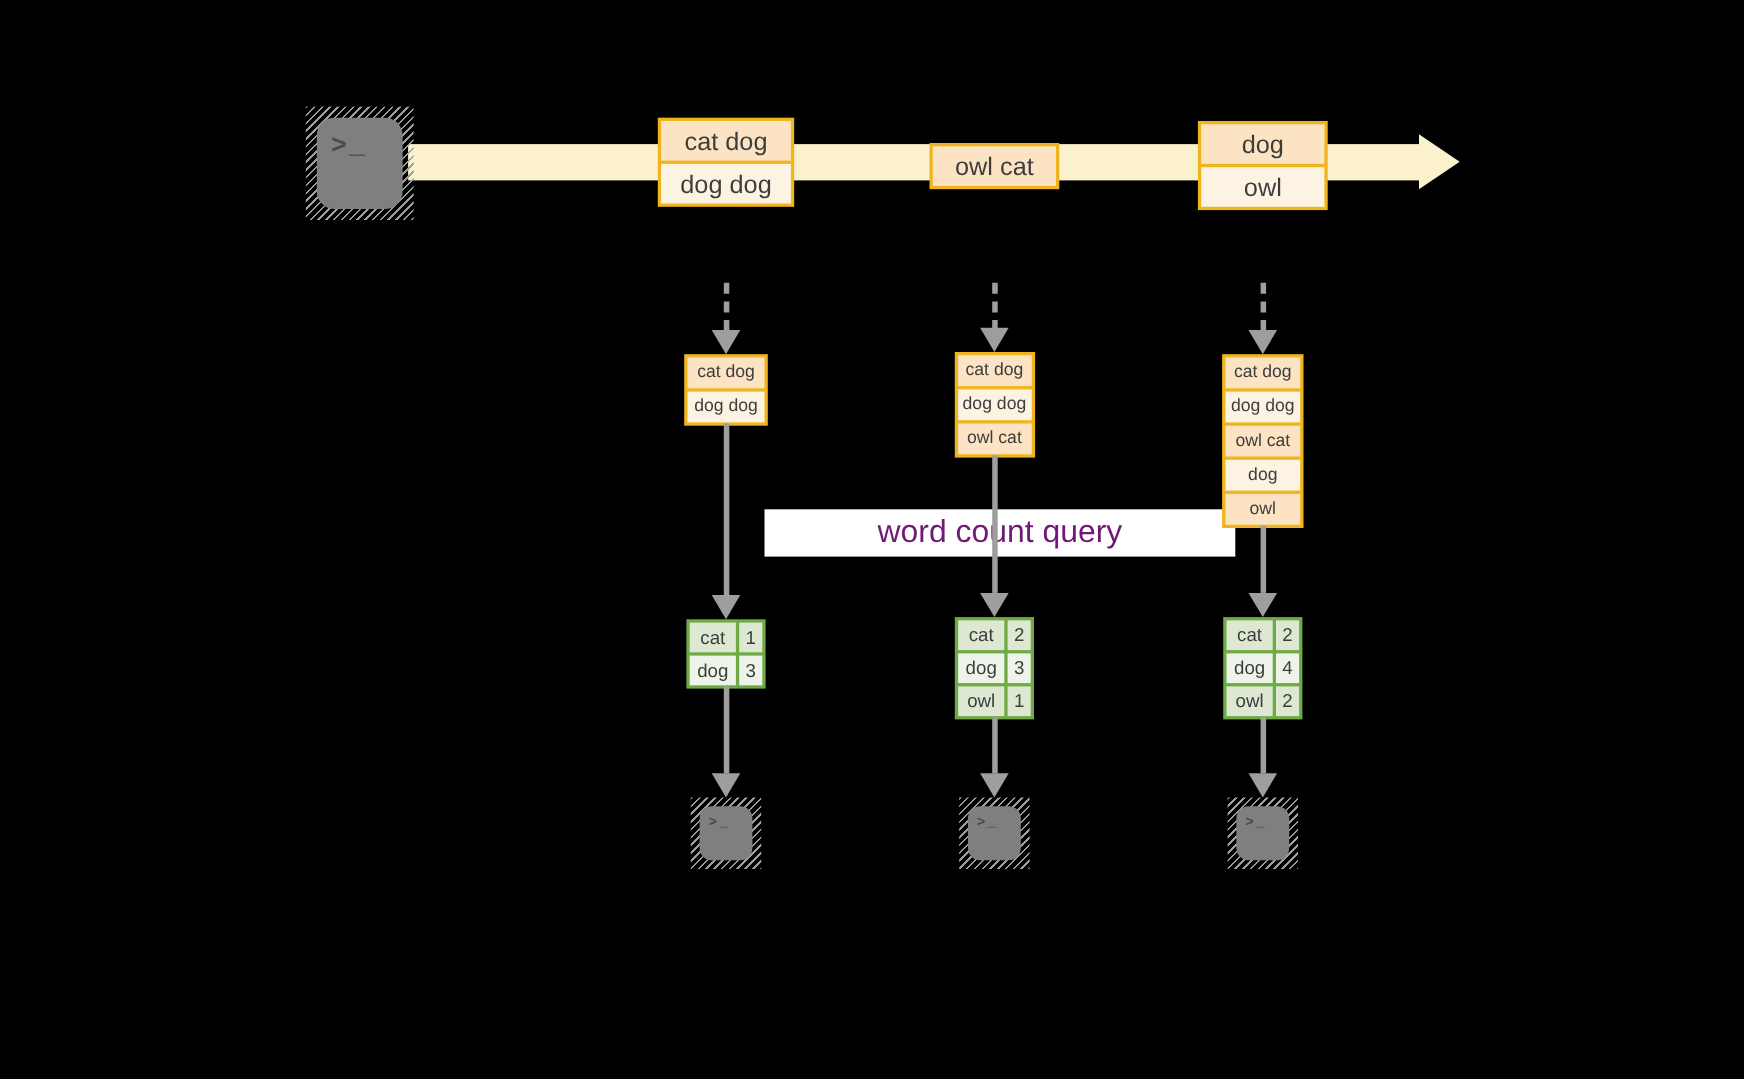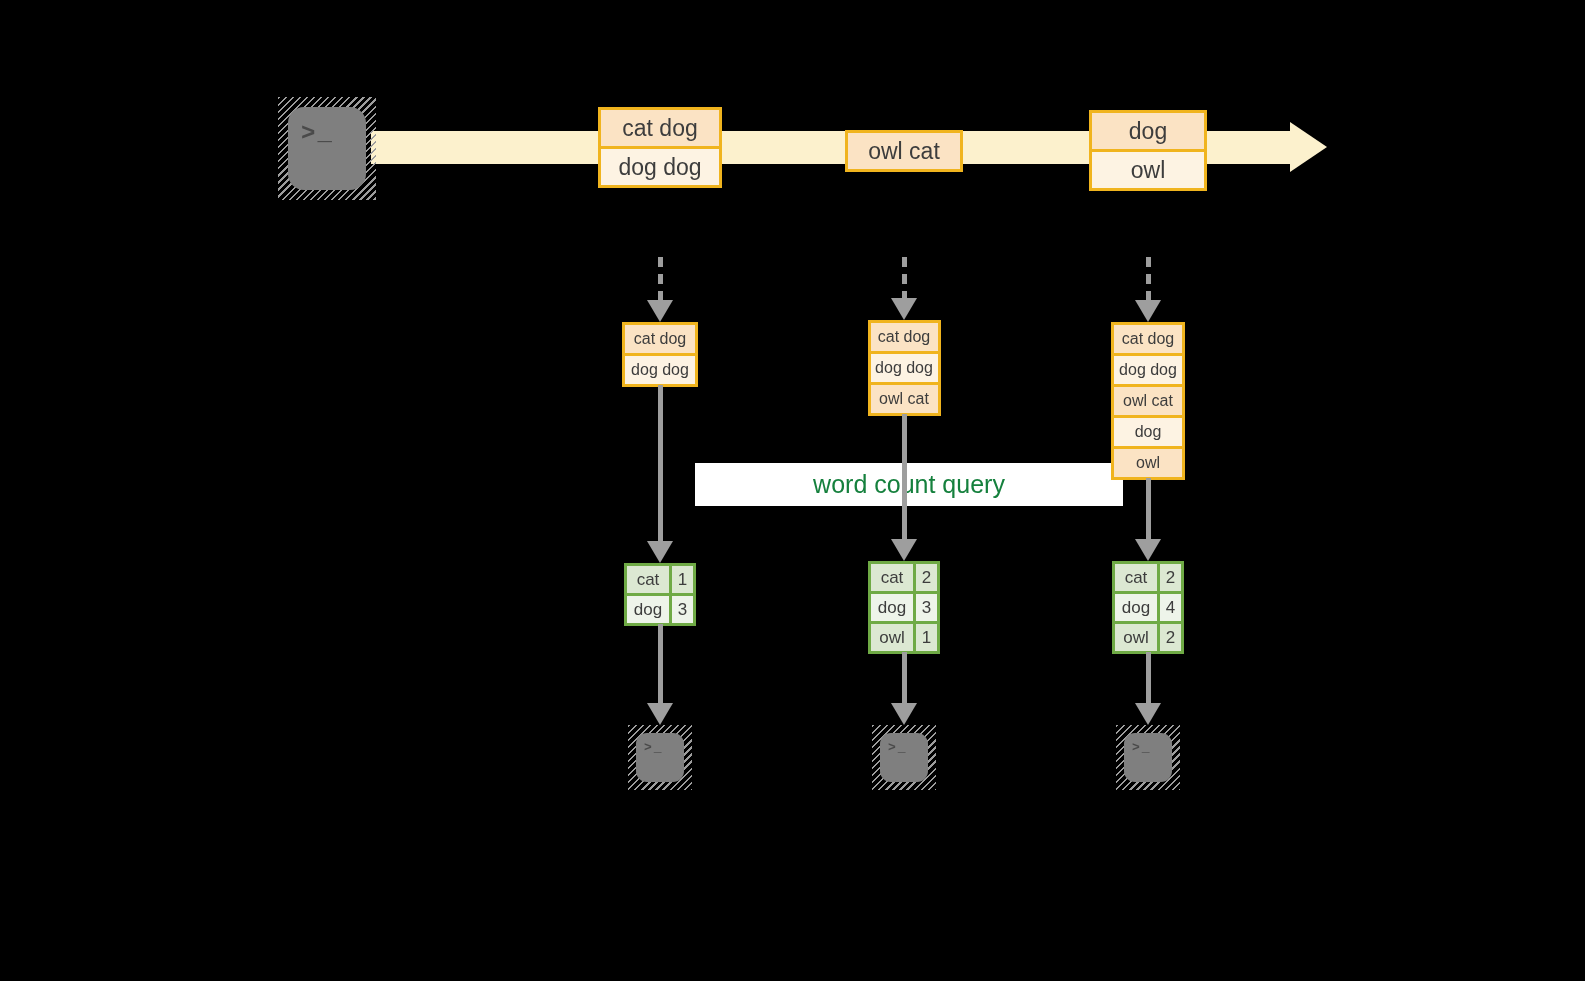--- a/index.html
+++ b/index.html
@@ -27,21 +27,21 @@
   .gcell-light{background:var(--gcl,#eef4ea);}
   
   .vline{position:absolute;width:5px;background:var(--gray,#9e9e9e);}
   .dashline{position:absolute;width:0;border-left:5px dashed var(--gray,#9e9e9e);}
   .arrow-down{position:absolute;width:0;height:0;
     border-left:13px solid transparent;border-right:13px solid transparent;
     border-top:22px solid var(--gray,#9e9e9e);}
   
   .banner{position:absolute;left:695px;top:463px;width:428px;height:43px;
     background:var(--bannerbg,#fff);display:flex;align-items:center;justify-content:center;}
-  .banner-text{font-size:25px;color:#15803d;line-height:1;}
+  .banner-text{font-size:29px;color:#701a75;line-height:1;}
   
   .terminal{position:absolute;
     background:repeating-linear-gradient(135deg,#9d9d9d 0 1.6px,transparent 1.6px 5px);}
   .terminal-body{position:absolute;background:var(--term,#7f7f7f);}
   .terminal-src{left:278px;top:97px;width:98px;height:103px;}
   .terminal-src .terminal-body{inset:10px;border-radius:16px;}
   .terminal-sink{width:64px;height:65px;}
   .terminal-sink .terminal-body{inset:8px;border-radius:11px;}
   .prompt{display:block;color:#4a4a4a;font-weight:700;letter-spacing:2px;font-family:"Liberation Mono","DejaVu Sans Mono",monospace;}
   .prompt-src{font-size:24px;padding:13px 0 0 13px;}

